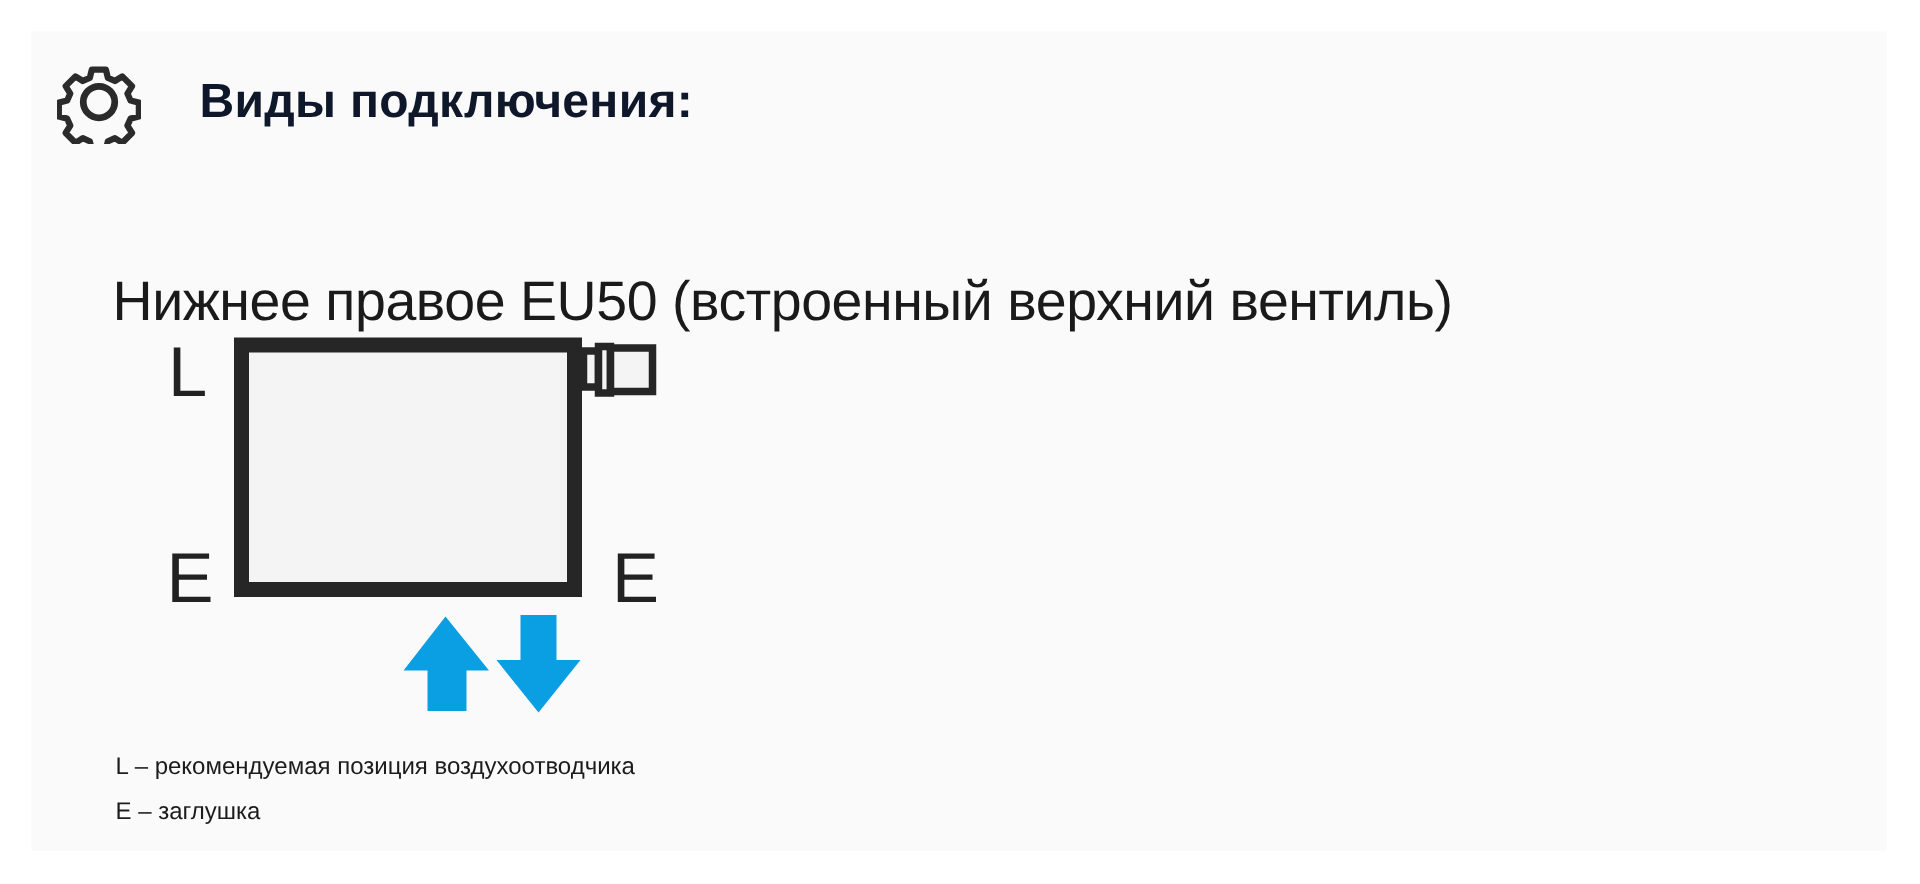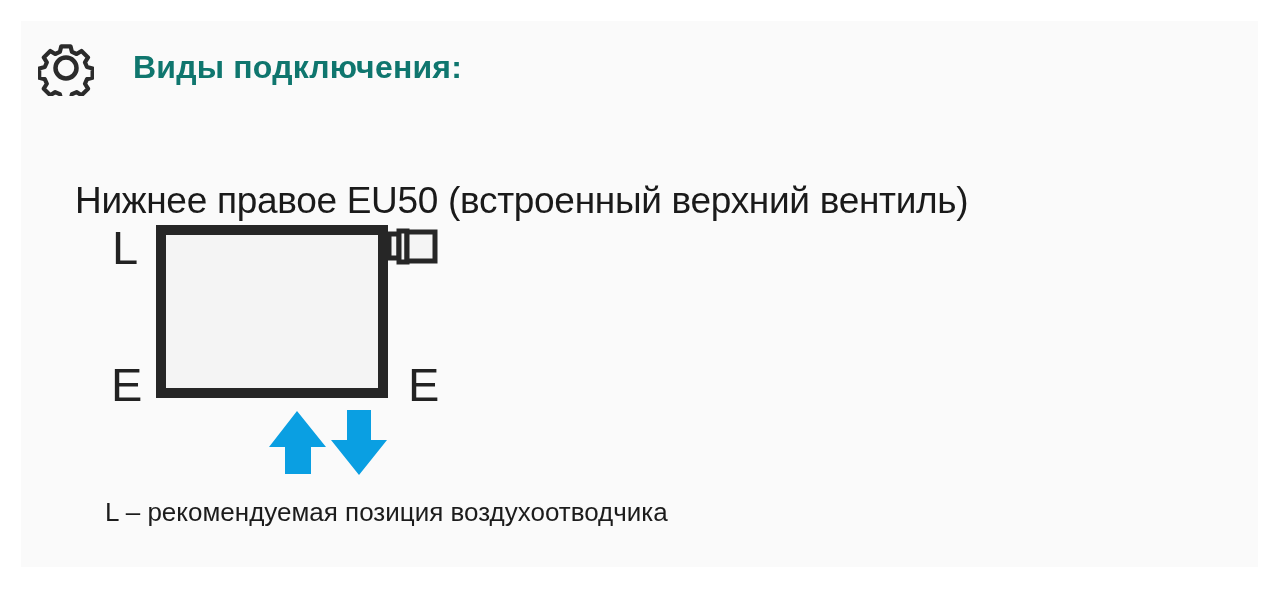--- a/index.html
+++ b/index.html
@@ -9,33 +9,33 @@
     }
     .panel {
       position: absolute; left: 21px; top: 21px; width: 1237px; height: 546px;
       background: #fafafa;
     }
     .gear {
       position: absolute; left: 38px; top: 40px; width: 56px; height: 56px;
     }
     .heading {
       position: absolute; left: 133px; top: 49px; font-size: 32px; font-weight: bold;
-      color: #0f766e; letter-spacing: 0.2px; white-space: nowrap; text-align: center;
+      color: #0f172a; letter-spacing: 0.2px; white-space: nowrap; text-align: center;
     }
     .subtitle {
       position: absolute; left: 75px; top: 167px; font-size: 37px; font-weight: normal;
       color: #1a1a1a; white-space: nowrap; letter-spacing: -0.3px; margin-top: 13px;
     }
     .diagram { position: absolute; left: 0; top: 0; width: 1280px; height: 589px; }
     .lbl {
       position: absolute; font-size: 47px; color: #222; line-height: 1; font-weight: normal;
     }
     .legend {
-      position: absolute; left: 77px; top: 497px; font-size: 26px; color: #1c1c1c;
-      line-height: 30px; white-space: nowrap; margin-left: 28px;
+      position: absolute; left: 77px; top: 497px; font-size: 16px; color: #1c1c1c;
+      line-height: 30px; white-space: nowrap;
     }
   </style>
 </head>
 <body>
 
 <div class="panel"></div>
 
 <svg class="gear" viewBox="0 0 56 56">
   <g fill="none" stroke="#2b2b2b" stroke-width="4.5" stroke-linejoin="round">
     <path d="M23 5 h10 l1.5 6 l5 2.2 l5.3 -3.3 l7 7 l-3.3 5.3 l2.2 5 l6 1.5 v10 l-6 1.5 l-2.2 5 l3.3 5.3 l-7 7 l-5.3 -3.3 l-5 2.2 l-1.5 6 h-10 l-1.5 -6 l-5 -2.2 l-5.3 3.3 l-7 -7 l3.3 -5.3 l-2.2 -5 l-6 -1.5 v-10 l6 -1.5 l2.2 -5 l-3.3 -5.3 l7 -7 l5.3 3.3 l5 -2.2 z" transform="translate(0,-2) scale(0.93) translate(2,4)"></path>
@@ -60,13 +60,14 @@
   <path d="M297 411 L326 447 L311 447 L311 474 L285 474 L285 447 L269 447 Z" fill="#0a9fe2"></path>
   <path d="M347 410 L371 410 L371 440 L387 440 L359 475 L331 440 L347 440 Z" fill="#0a9fe2"></path>
 </svg>
 
 <div class="lbl" style="left:112px; top:224px;">L</div>
 <div class="lbl" style="left:111px; top:361px;">E</div>
 <div class="lbl" style="left:408px; top:361px;">E</div>
 
 <div class="legend">
   <div>L – рекомендуемая позиция воздухоотводчика</div>
+  <div>E – заглушка</div>
 </div>
 
 </body></html>

